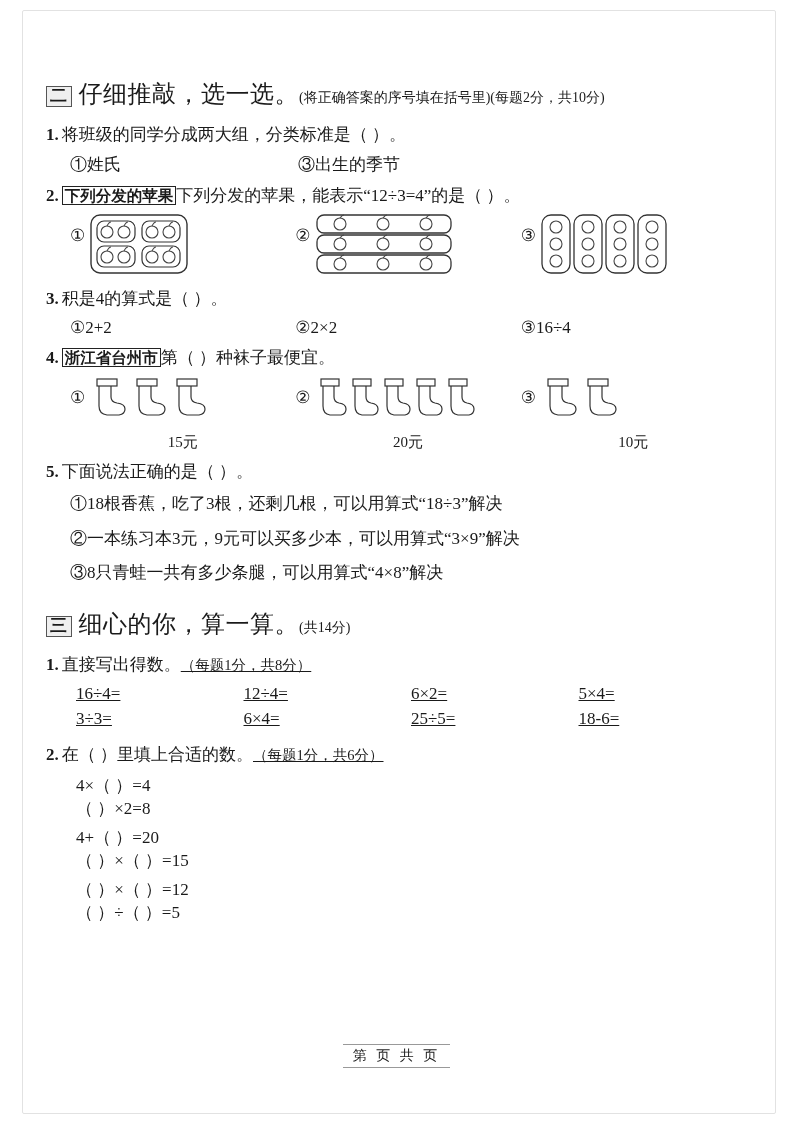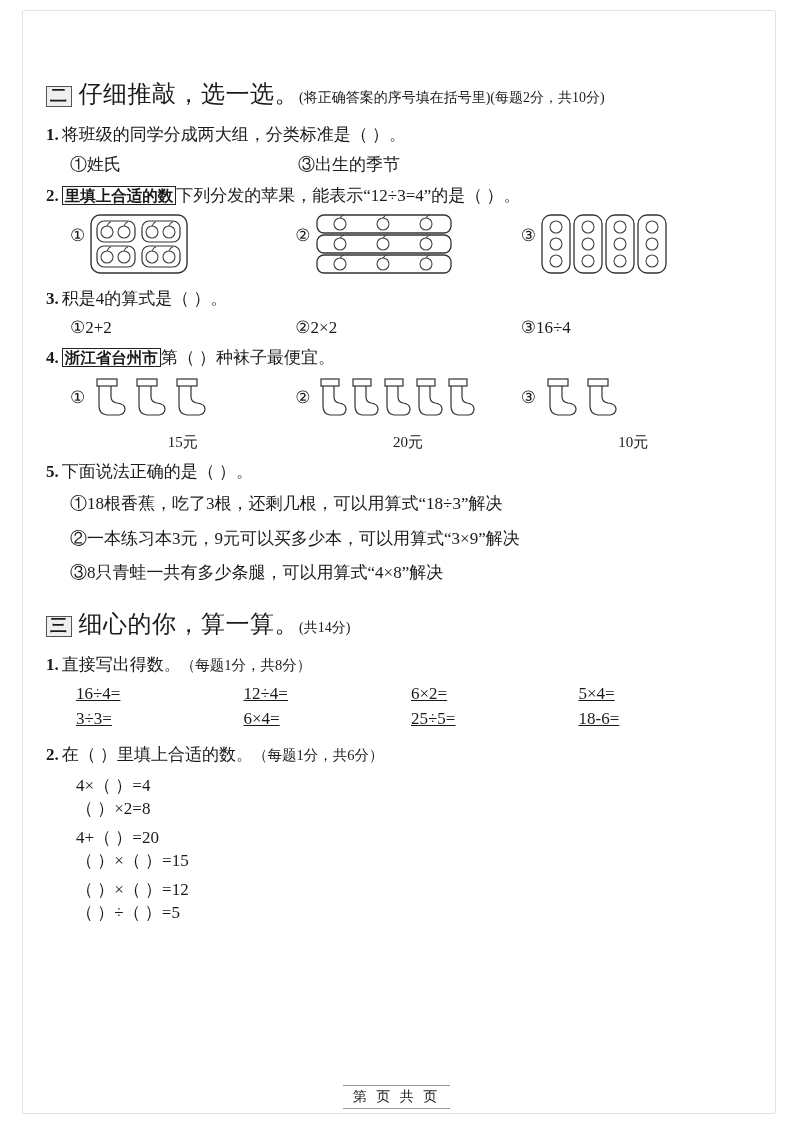--- a/index.html
+++ b/index.html
@@ -111,34 +111,34 @@
   .fill-grid {
     display: flex;
     margin: 6px 0 2px 30px;
     font-size: 17px;
     flex-direction: column;
   }
   .fill-grid > div { width: 350px; }
   .footer {
     position: absolute;
     left: 0;
-    top: 1085px;
+    top: 1044px;
     width: 793px;
     text-align: center;
     font-size: 14px;
     letter-spacing: 3px;
   }
   .footer span {
     border-top: 1px solid #999;
     border-bottom: 1px solid #999;
     padding: 2px 10px;
     display: inline-block;
   }
   .sec3-gap { margin-top: 20px; }
-  .q-sub { font-size: 14.5px; font-weight: normal; }
+  .q-sub { font-size: 14.5px; font-weight: normal; text-decoration: underline; }
 </style>
 </head>
 <body>
 
 <div class="page">
   <div class="scan-frame"></div>
 
   <div class="content">
 
     <div class="section-head">
@@ -149,21 +149,21 @@
 
     <div class="q">
       <span class="q-num">1.</span><span>将班级的同学分成两大组，分类标准是（        ）。</span>
     </div>
     <div class="opts">
       <div>①姓氏</div>
       <div>③出生的季节</div>
     </div>
 
     <div class="q">
-      <span class="q-num">2.</span><span class="tag">里填上合适的数</span><span>下列分发的苹果，能表示“12÷3=4”的是（        ）。</span>
+      <span class="q-num">2.</span><span class="tag">下列分发的苹果</span><span>下列分发的苹果，能表示“12÷3=4”的是（        ）。</span>
     </div>
     <div class="picrow">
       <div class="cell">
         <span class="circ">①</span>
         <span>
           <svg width="100" height="62" viewBox="0 0 100 62">
             <rect x="2" y="2" width="96" height="58" rx="9" fill="#fff" stroke="#333" stroke-width="1.4"></rect>
             <g fill="none" stroke="#333" stroke-width="1.2">
               <rect x="8" y="8" width="38" height="21" rx="7"></rect>
               <rect x="53" y="8" width="38" height="21" rx="7"></rect>

